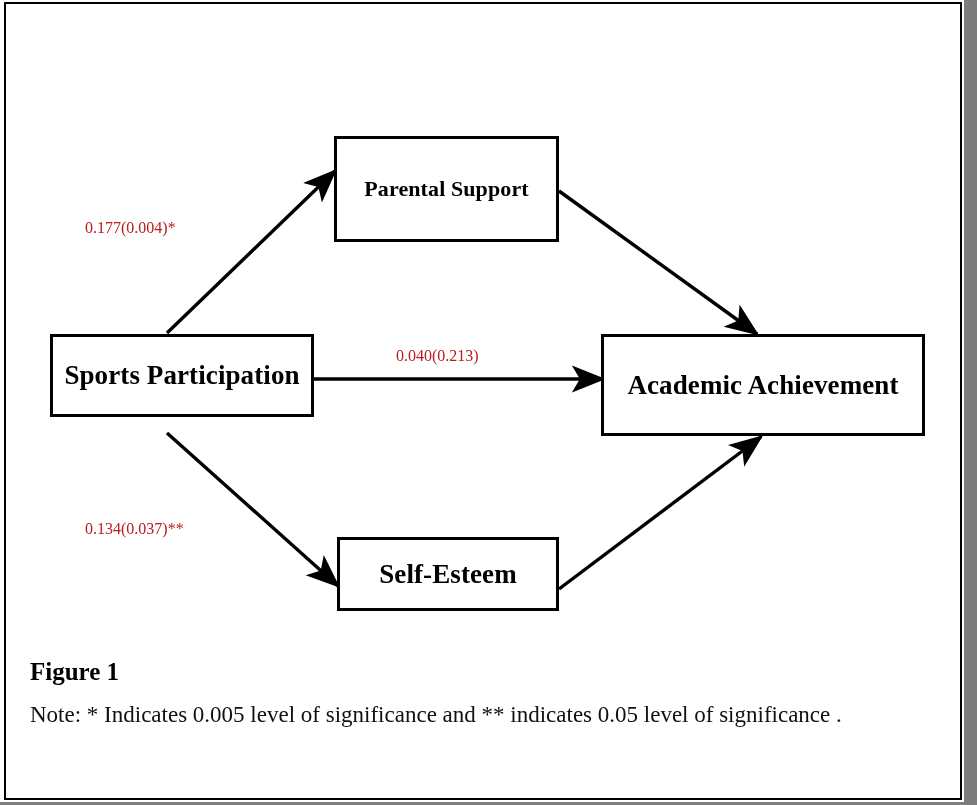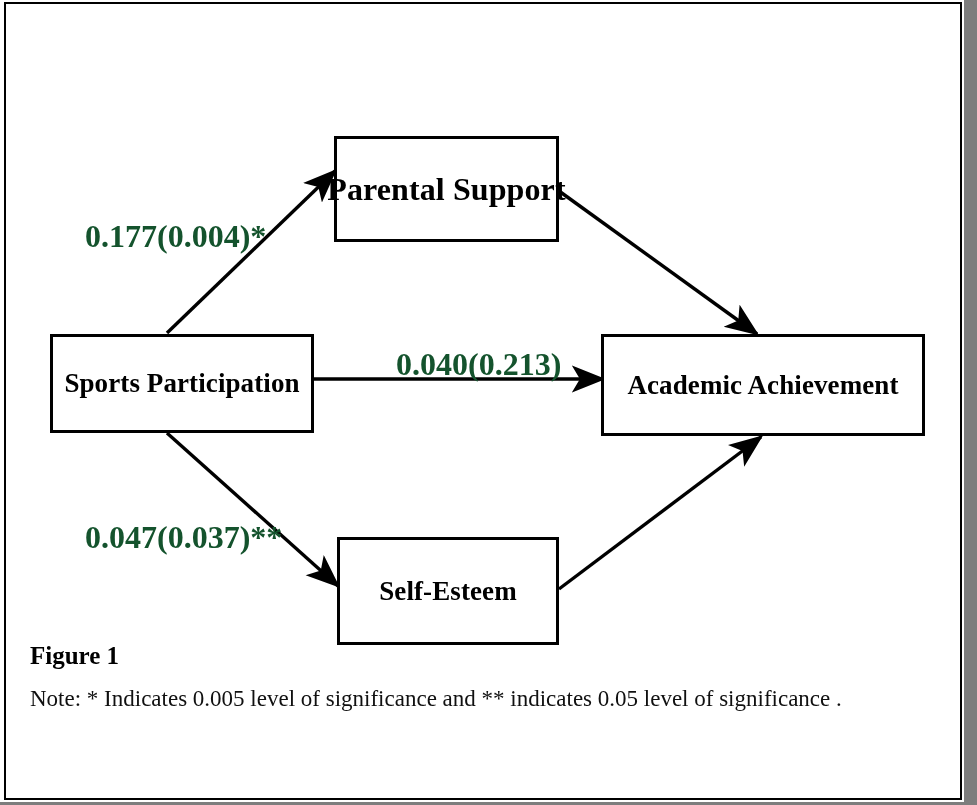--- a/index.html
+++ b/index.html
@@ -64,36 +64,36 @@
   }
   .node-label {
     font-family: "Liberation Serif", "DejaVu Serif", serif;
     font-weight: bold;
     font-size: 27px;
     color: #000000;
     letter-spacing: 0.1px;
     white-space: nowrap;
     line-height: 1;
   }
-  #node-sports   { left: 50px;  top: 334px; width: 264px; height: 99px; }
+  #node-sports   { left: 50px;  top: 334px; width: 264px; height: 83px; }
   #node-parental { left: 334px; top: 136px; width: 225px; height: 106px; }
-  #node-esteem   { left: 337px; top: 537px; width: 222px; height: 108px; }
+  #node-esteem   { left: 337px; top: 537px; width: 222px; height: 74px; }
   #node-academic { left: 601px; top: 334px; width: 324px; height: 102px; }
 
   #node-sports   .node-label { font-size: 27px; }
-  #node-parental .node-label { font-size: 32px; }
+  #node-parental .node-label { font-size: 22px; }
   #node-esteem   .node-label { font-size: 27px; }
   #node-academic .node-label { font-size: 27px; }
 
   .path-label {
     position: absolute;
     font-family: "Liberation Serif", "DejaVu Serif", serif;
-    font-weight: bold;
-    font-size: 32px;
-    color: #14532d;
+    font-weight: normal;
+    font-size: 16px;
+    color: #b91c1c;
     white-space: nowrap;
     line-height: 1;
   }
   #label-a1 { left: 85px;  top: 220px; }
   #label-b1 { left: 655px; top: 221px; }
   #label-c  { left: 396px; top: 348px; }
   #label-a2 { left: 85px;  top: 521px; }
   #label-b2 { left: 657px; top: 535px; }
 
   #caption-block {
@@ -101,21 +101,21 @@
     left: 30px;
     top: 642px;
     width: 905px;
   }
   #caption-title {
     font-family: "Liberation Serif", "DejaVu Serif", serif;
     font-weight: bold;
     font-size: 25px;
     color: #000000;
     line-height: 1.15;
-    margin: 0 0 14px 0;
+    margin: 16px 0 14px 0;
   }
   #caption-note {
     font-family: "Liberation Serif", "DejaVu Serif", serif;
     font-weight: normal;
     font-size: 23px;
     color: #101010;
     line-height: 1.2;
     margin: 0;
     white-space: nowrap;
   }
@@ -159,21 +159,21 @@
 
   <div class="node-box" id="node-academic">
     <span class="node-label">Academic Achievement</span>
   </div>
 
   <span class="path-label" id="label-a1">0.177(0.004)*</span>
 
 
   <span class="path-label" id="label-c">0.040(0.213)</span>
 
-  <span class="path-label" id="label-a2">0.047(0.037)**</span>
+  <span class="path-label" id="label-a2">0.134(0.037)**</span>
 
 
   <div id="caption-block">
     <div id="caption-title">Figure 1</div>
     <div id="caption-note">Note: * Indicates 0.005 level of significance and ** indicates 0.05 level of significance .</div>
   </div>
 
   <div id="right-gutter"></div>
   <div id="bottom-gutter"></div>
 

